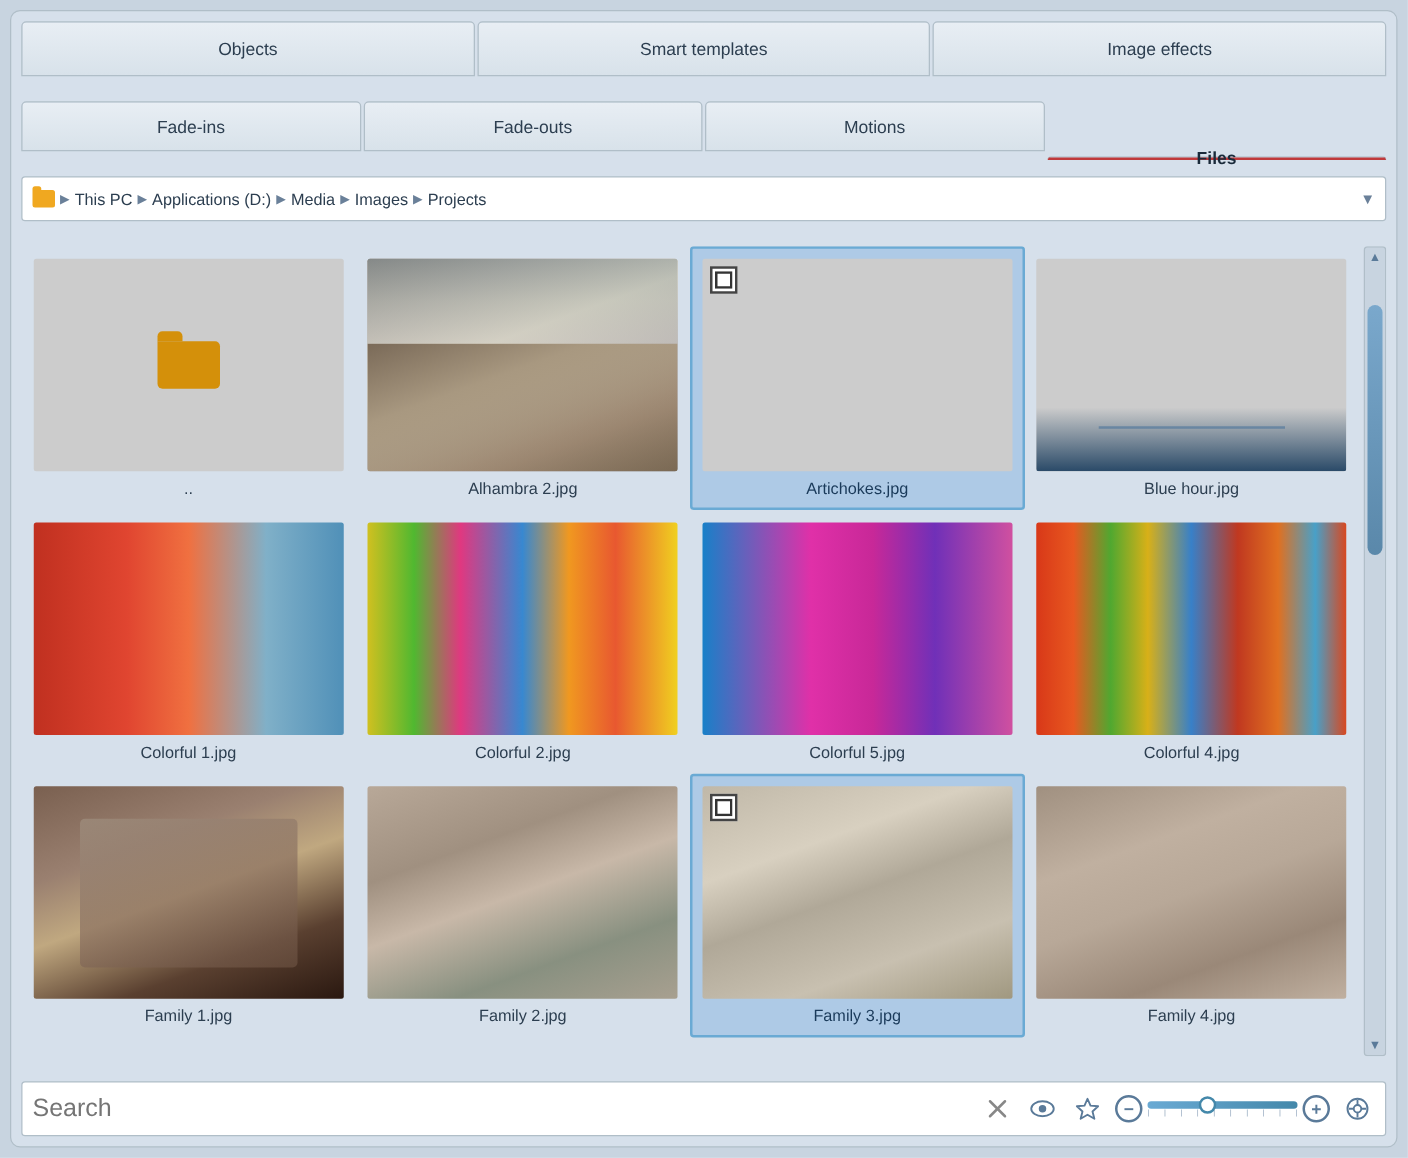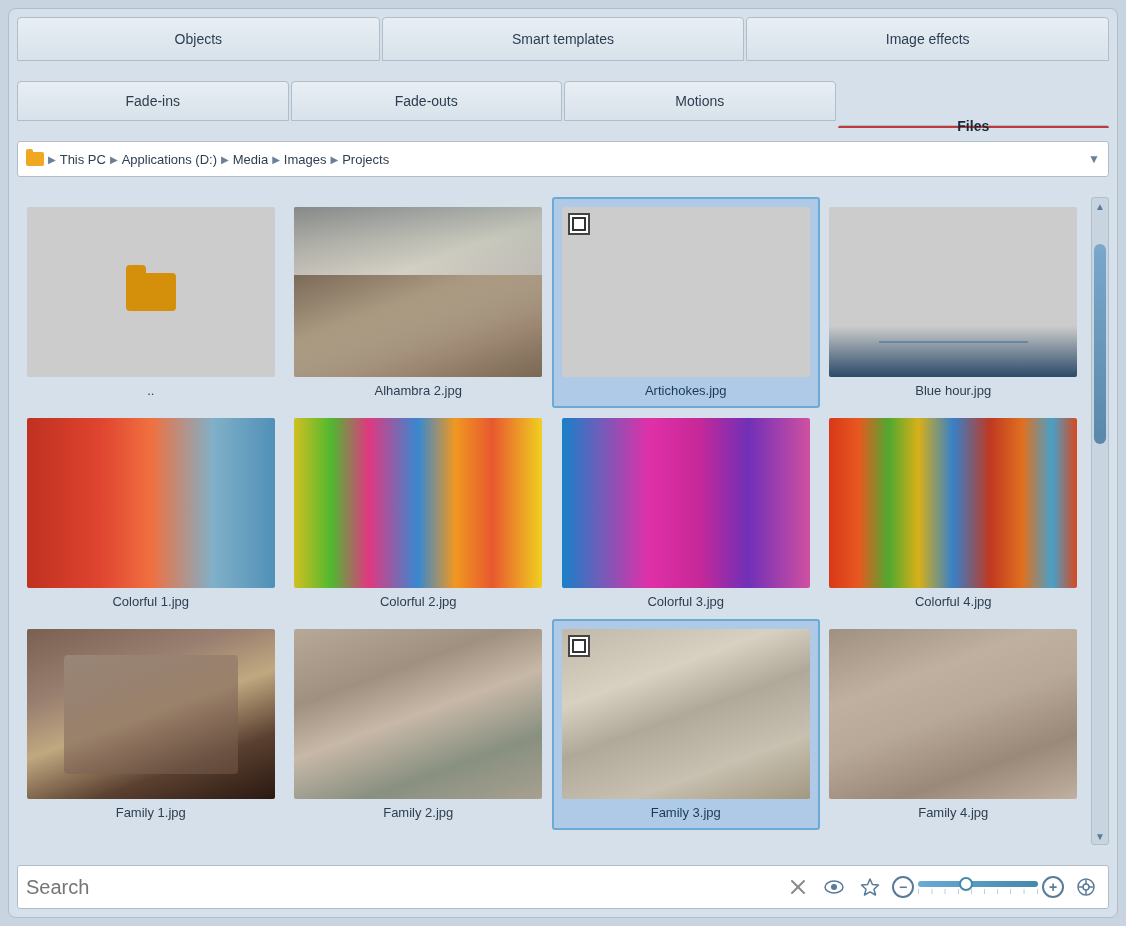--- a/index.html
+++ b/index.html
@@ -388,21 +388,21 @@
         <span class="filename">Colorful 1.jpg</span>
       </div>
 
       <div class="grid-item">
         <div class="thumb" style="background:linear-gradient(90deg,#d0c020 0%,#50b830 15%,#e03880 30%,#3888d0 50%,#f09820 65%,#e85830 80%,#f0d020 100%);"></div>
         <span class="filename">Colorful 2.jpg</span>
       </div>
 
       <div class="grid-item">
         <div class="thumb" style="background:linear-gradient(90deg,#1880c8 0%,#e030a8 35%,#c82898 55%,#7030b8 75%,#d050a0 100%);"></div>
-        <span class="filename">Colorful 3.jpg</span>
+        <span class="filename">Colorful 5.jpg</span>
       </div>
 
       <div class="grid-item">
         <div class="thumb" style="background:linear-gradient(90deg,#d83818 0%,#e85820 12%,#50a830 24%,#d8b018 36%,#3880c8 50%,#c03820 65%,#e07020 78%,#48a0c8 90%,#d84820 100%);"></div>
         <span class="filename">Colorful 4.jpg</span>
       </div>
 
       <div class="grid-item">
         <div class="thumb" style="background:linear-gradient(160deg,#7a6050 0%,#9a8070 30%,#c0a880 50%,#5a4030 75%,#2a1810 100%);display:flex;align-items:center;justify-content:center;">
           <div style="width:70%;height:70%;background:linear-gradient(160deg,#a09080,#8a7060,#6a5040);border-radius:4px;opacity:0.7;"></div>

